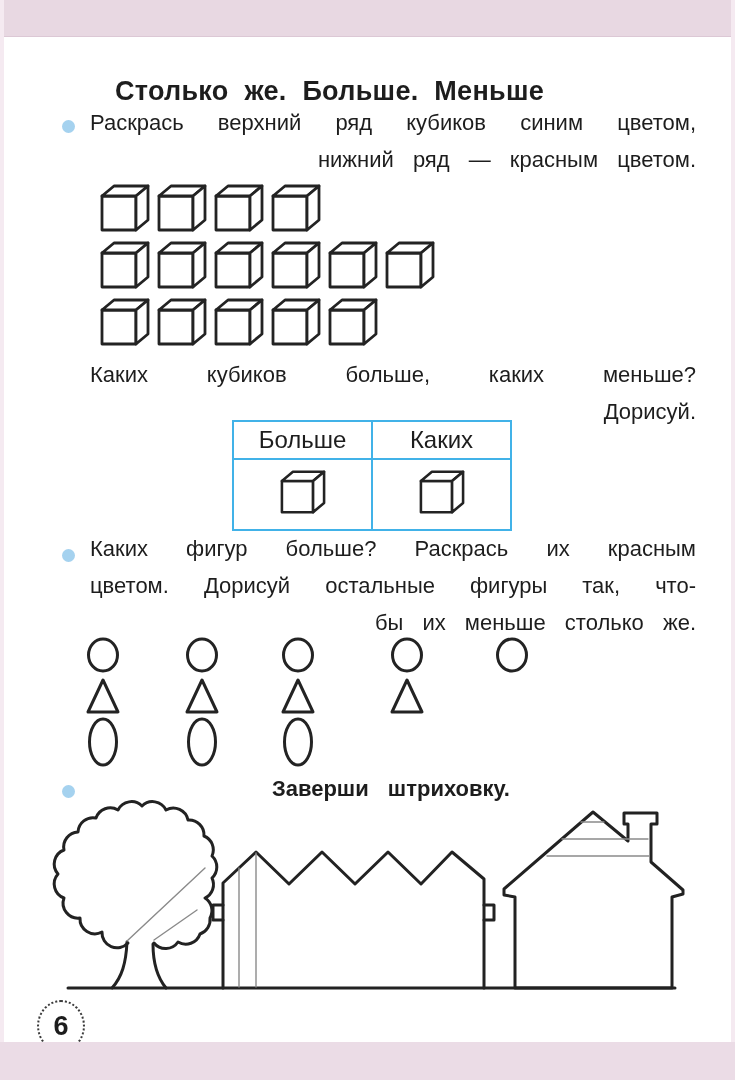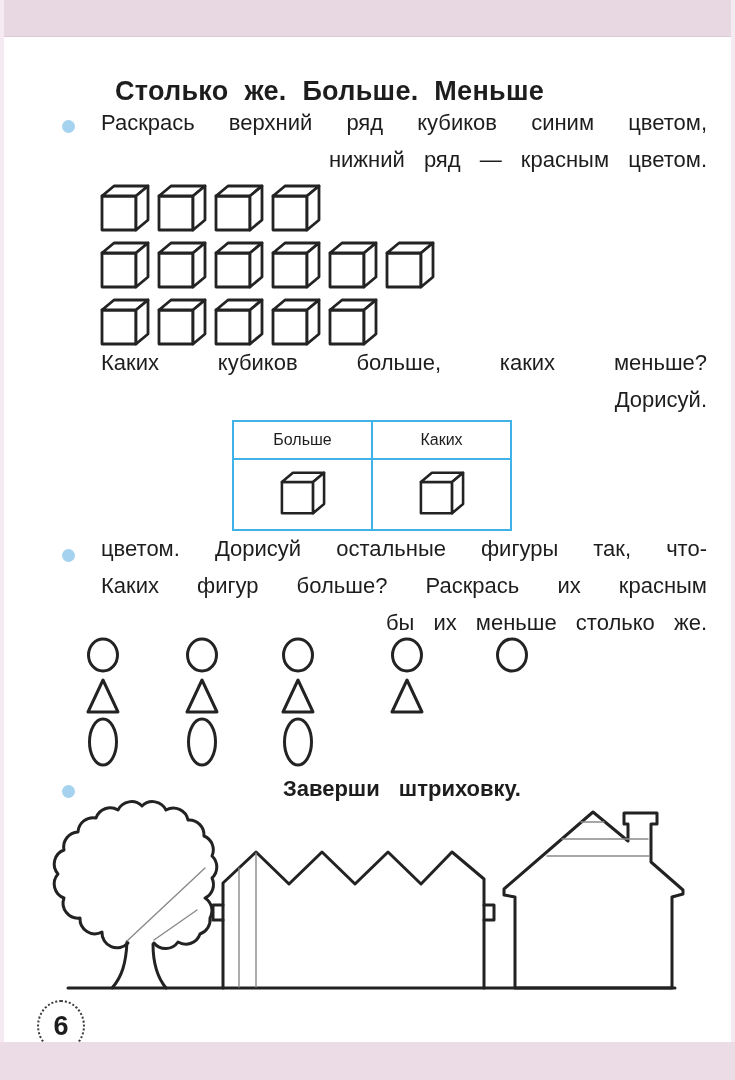--- a/index.html
+++ b/index.html
@@ -23,38 +23,38 @@
   }
 
   .bullet{
     position:absolute;width:13px;height:13px;border-radius:50%;
     background:#a5d2ef;
   }
   #bullet-1{left:62px;top:120px;}
   #bullet-2{left:62px;top:549px;}
   #bullet-3{left:62px;top:785px;}
 
-  .para{position:absolute;left:90px;width:606px;font-size:22px;line-height:37px;margin-left:11px;}
+  .para{position:absolute;left:90px;width:606px;font-size:22px;line-height:37px;}
   .jline{text-align:justify;text-align-last:justify;}
   .lline{text-align:right;word-spacing:13px;}
   #task1-text{top:104px;}
-  #question1{top:344px;}
+  #question1{top:356px;}
   #task2-text{top:530px;}
   #task3-text{top:770px;width:420px;font-weight:bold;}
 
   #cubes{position:absolute;left:100px;top:184px;}
   .cube-row{display:flex;gap:7px;margin-bottom:9px;}
 
   #compare-table{
     position:absolute;left:232px;top:420px;width:280px;
     border-collapse:collapse;table-layout:fixed;
   }
   #compare-table td{
     border:2px solid #41b2e8;text-align:center;vertical-align:middle;
-    font-size:16px;padding:0;
+    font-size:24px;padding:0;
   }
   #compare-table .hdr-row td{height:36px;}
   #compare-table .cube-row-td{height:69px;}
 
   #figures{position:absolute;left:40px;top:632px;}
   #scene{position:absolute;left:30px;top:795px;}
 
   #page-badge{
     position:absolute;left:37px;top:1000px;width:44px;height:48px;
     border:2px dotted #3a3a3a;border-radius:50%;
@@ -216,22 +216,22 @@
       <polygon points="2,12 14,2 48,2 36,12"></polygon>
       <polygon points="36,12 48,2 48,36 36,46"></polygon>
     </g>
           </svg></td>
   </tr>
 </tbody>
   </table>
 
 <span id="bullet-2" class="bullet"></span>
 <div id="task2-text" class="para">
+  <div class="jline">Каких фигур больше? Раскрась их красным</div>
   <div class="jline">цветом. Дорисуй остальные фигуры так, что-</div>
-  <div class="jline">Каких фигур больше? Раскрась их красным</div>
   <div class="lline">бы их меньше столько же.</div>
 </div>
 
 <svg id="figures" width="620" height="140">
     <g fill="none" stroke="#232323" stroke-width="3">
       <ellipse cx="63" cy="23" rx="14.5" ry="16"></ellipse>
       <ellipse cx="162" cy="23" rx="14.5" ry="16"></ellipse>
       <ellipse cx="258" cy="23" rx="14.5" ry="16"></ellipse>
       <ellipse cx="367" cy="23" rx="14.5" ry="16"></ellipse>
       <ellipse cx="472" cy="23" rx="14.5" ry="16"></ellipse>

